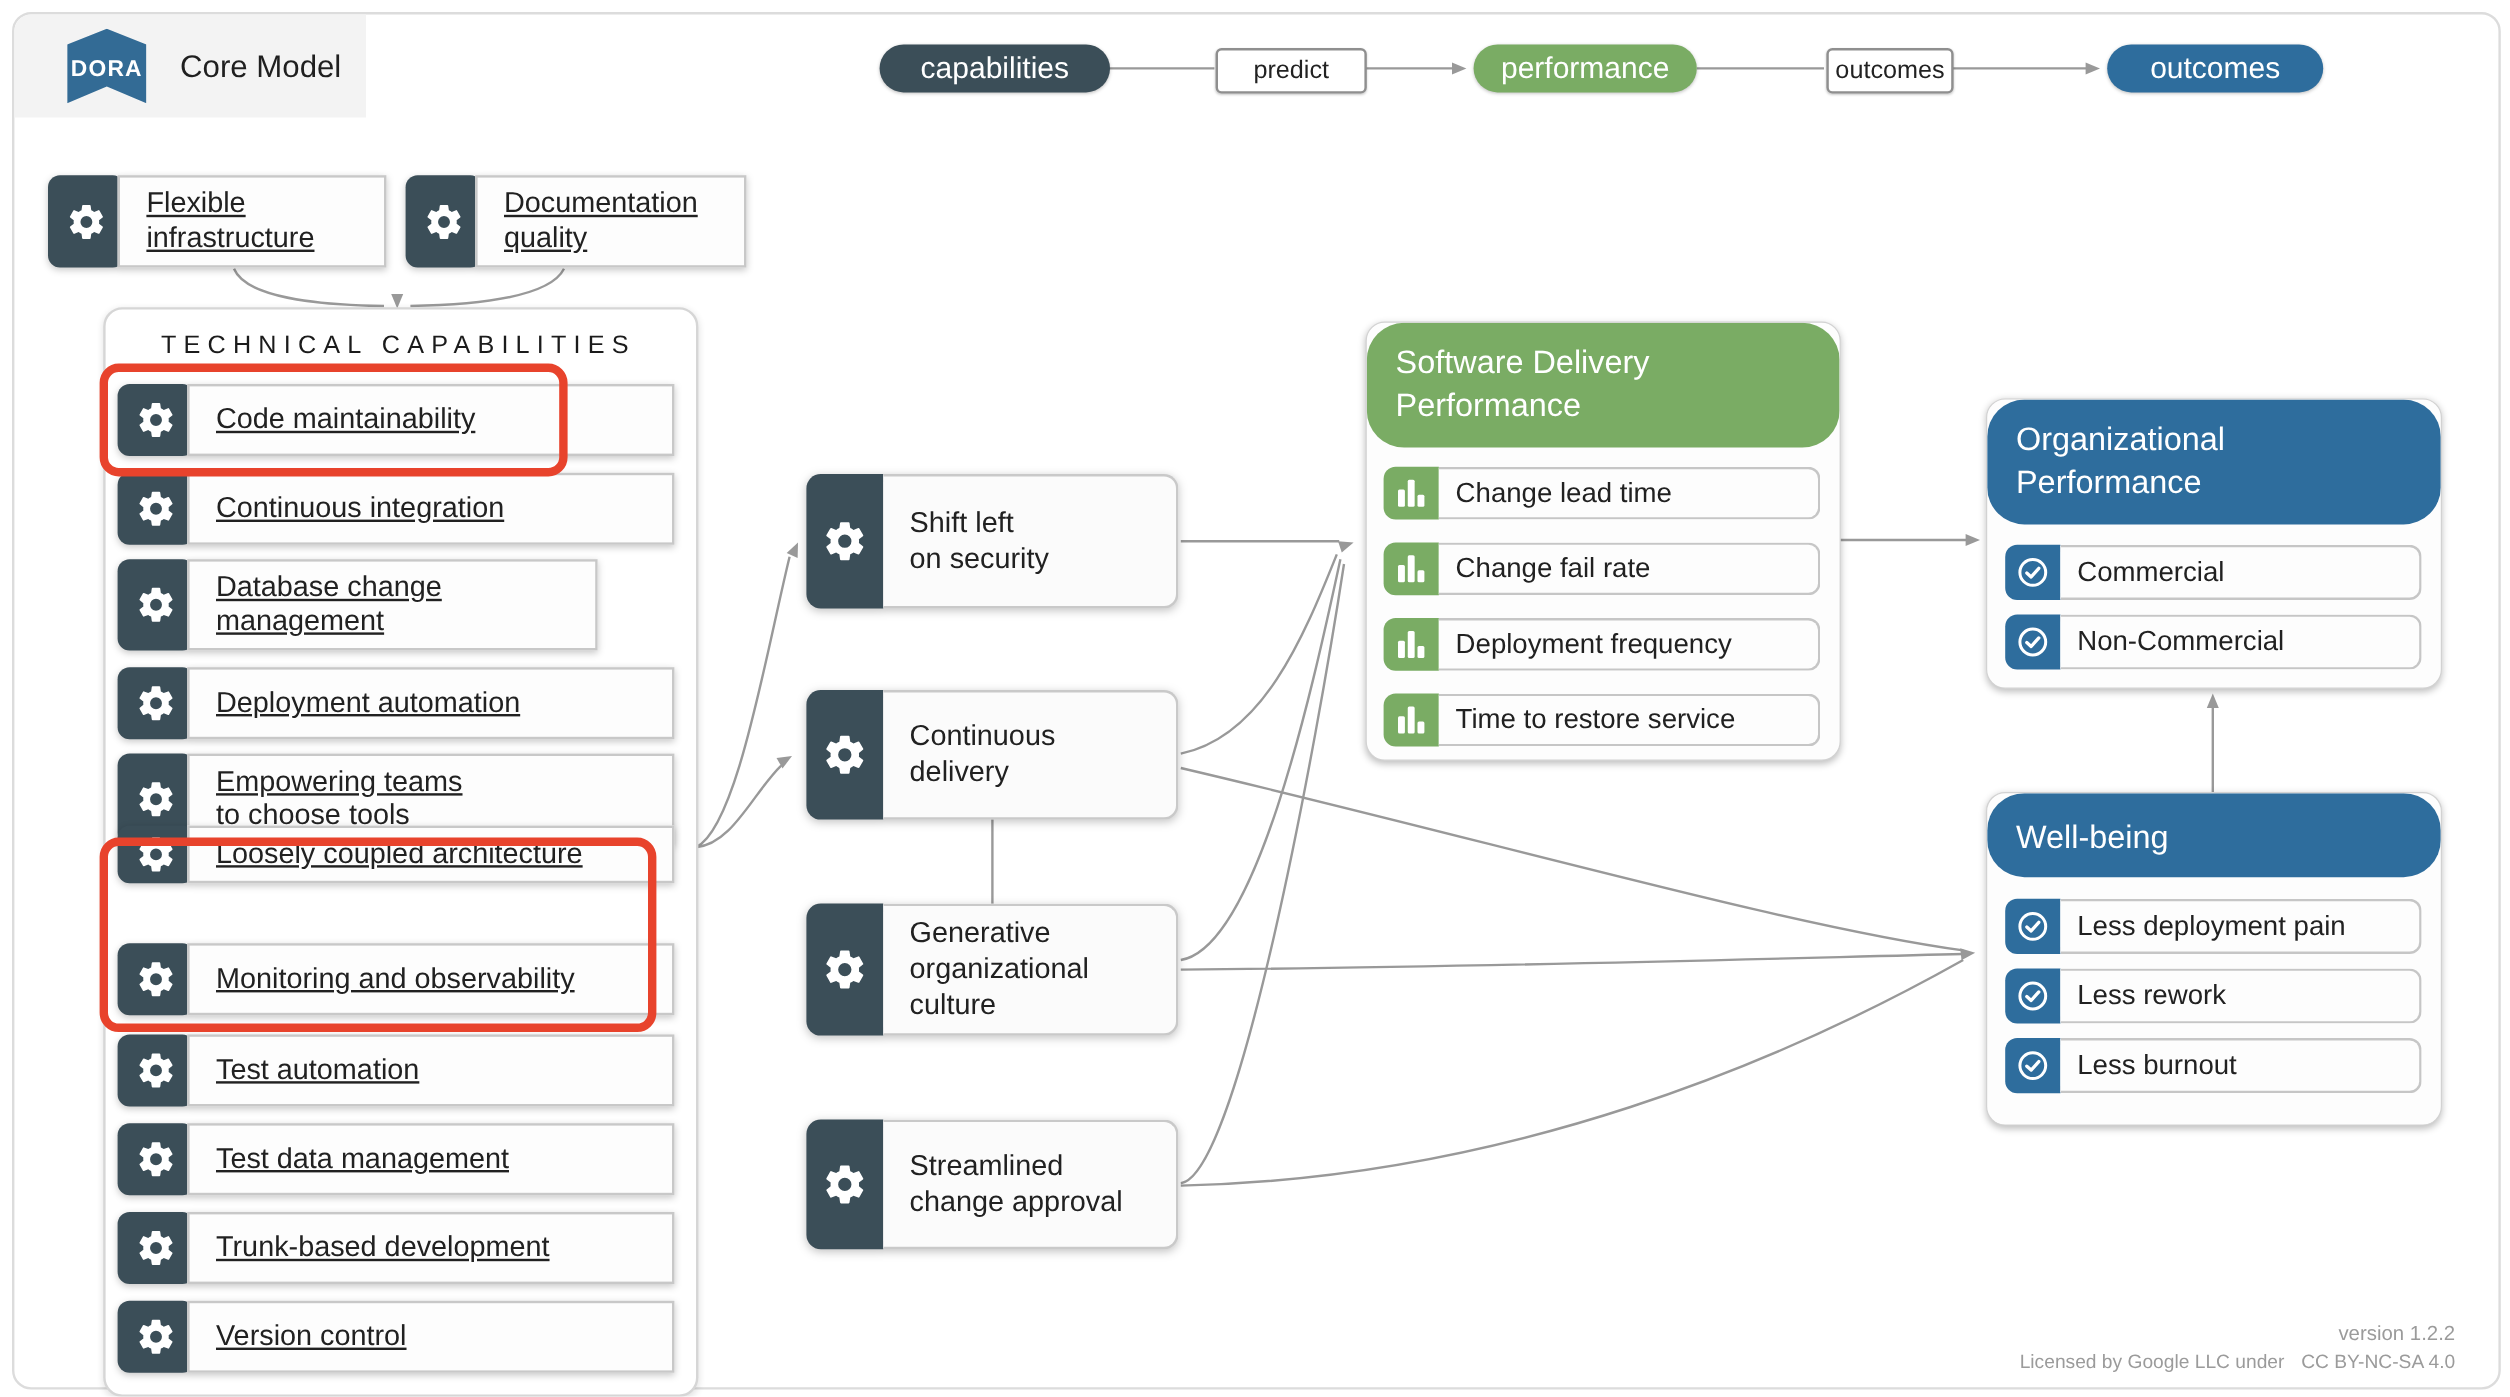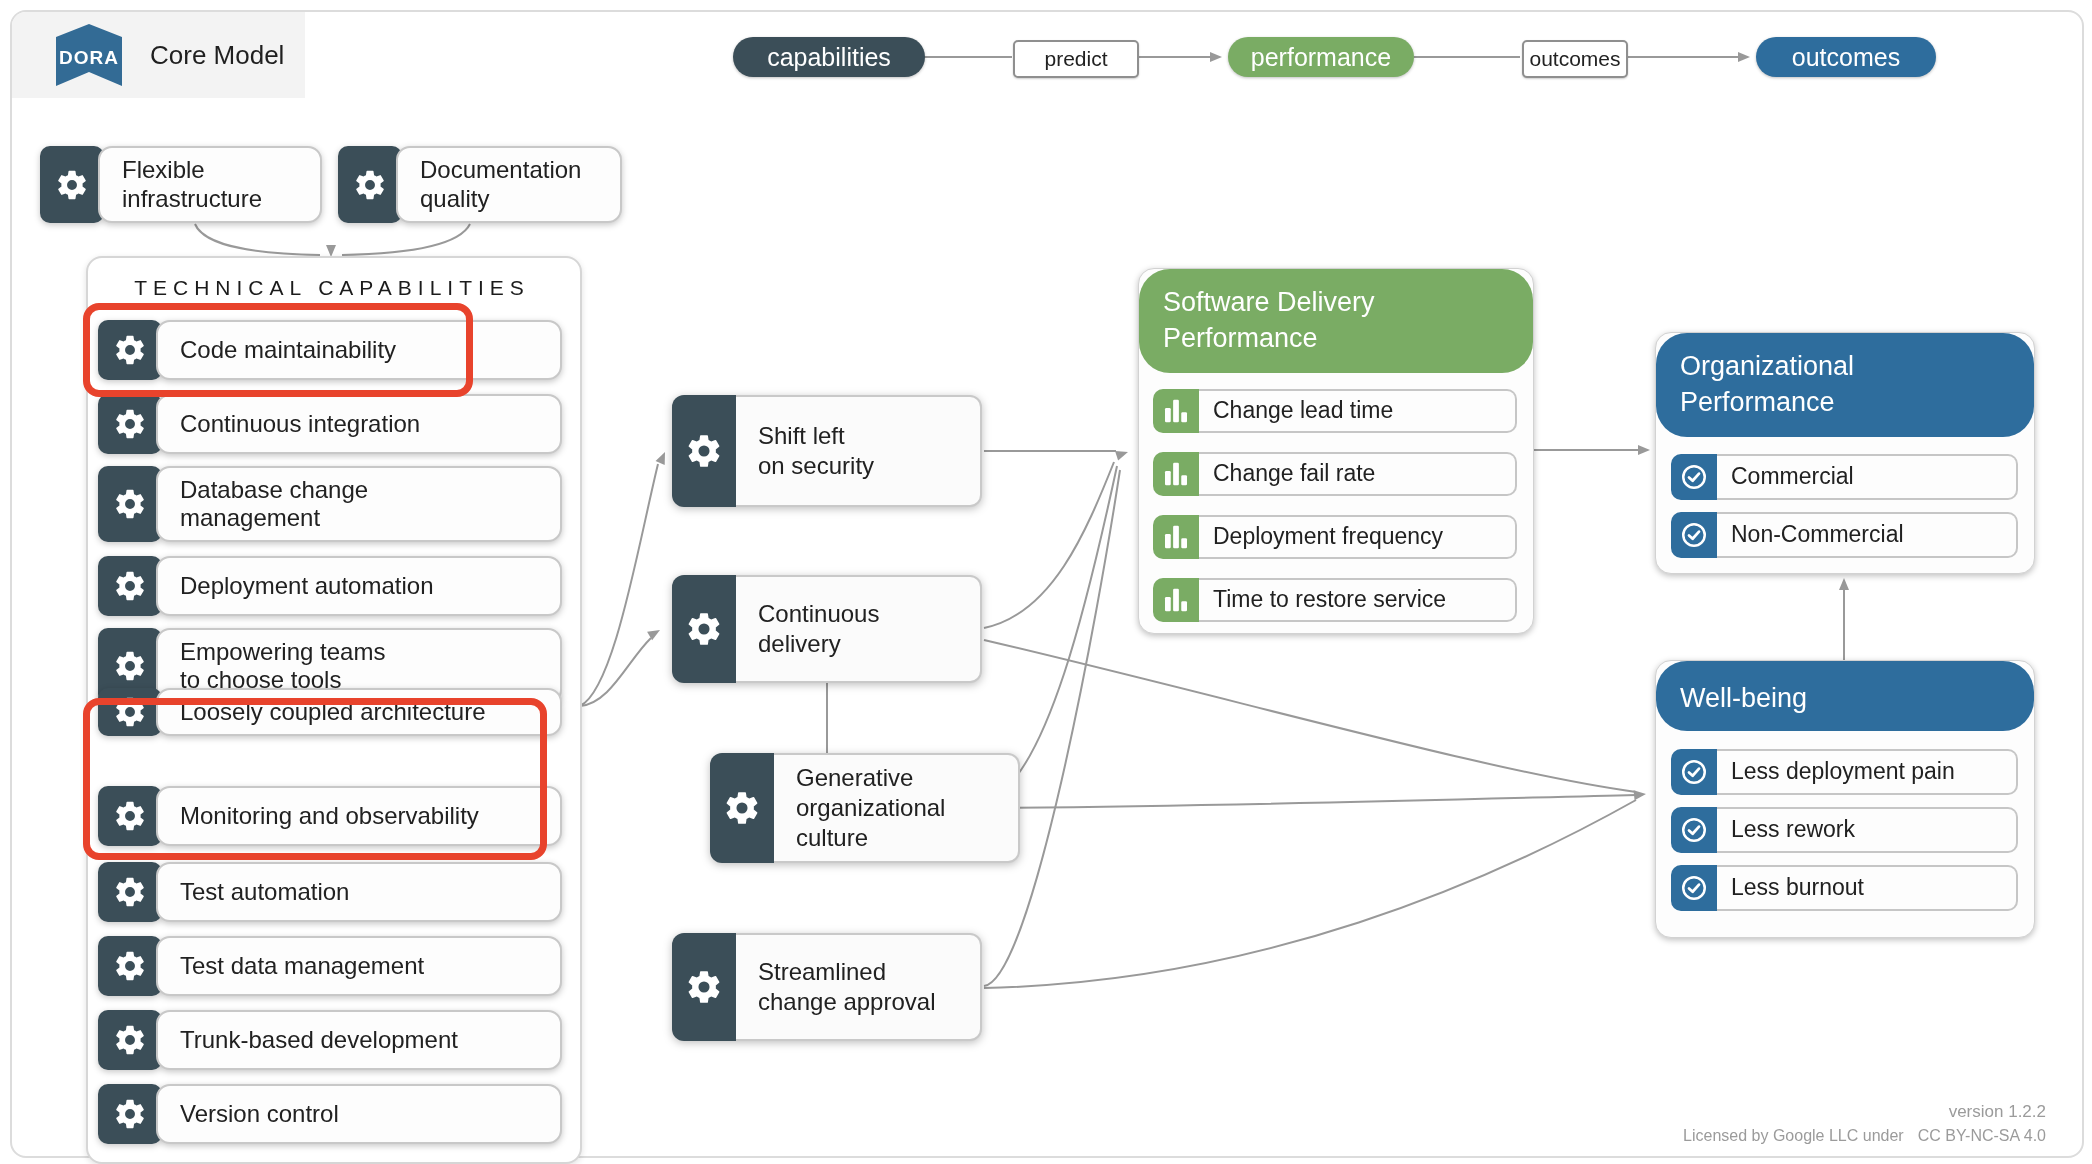--- a/index.html
+++ b/index.html
@@ -19,22 +19,22 @@
   .pill{position:absolute;height:40px;border-radius:20px;color:#fff;font-size:25px;
     display:flex;align-items:center;justify-content:center;z-index:2;
     box-shadow:0 1px 3px rgba(0,0,0,.25);}
   .flow-box{position:absolute;height:34px;background:#fff;border:2px solid #8f8f8f;border-radius:5px;
     font-size:21px;color:#222;display:flex;align-items:center;justify-content:center;z-index:2;
     box-shadow:0 1px 2px rgba(0,0,0,.2);}
 
   
   .cap-item{position:absolute;display:flex;z-index:2;filter:drop-shadow(0 2px 3px rgba(0,0,0,.22));}
   .gear-sq{background:var(--dark_slate);border-radius:10px;display:flex;align-items:center;justify-content:center;flex:0 0 auto;}
-  .cap-label{flex:1;background:#fdfdfd;border:2px solid #c8c8c8;border-radius:14px;margin-left:-6px;
-    display:flex;align-items:center;padding-left:22px;font-size:24px;line-height:1.18;white-space:pre-line;}
+  .cap-label{flex:1;background:#fdfdfd;border:2px solid #c8c8c8;border-radius:0;margin-left:-6px;
+    display:flex;align-items:center;padding-left:22px;font-size:24px;line-height:1.18;white-space:pre-line;text-decoration:underline;}
   .tc-item .gear-sq{width:64px;}
   .tc-item .gear-sq svg{width:34px;height:34px;}
 
   
   .tc-box{position:absolute;left:86px;top:256px;width:492px;height:904px;background:#fff;
     border:2px solid #d6d6d6;border-radius:16px;z-index:1;box-shadow:0 2px 6px rgba(0,0,0,.12);}
   .tc-title{position:absolute;left:86px;top:276px;width:492px;text-align:center;
     font-size:21px;letter-spacing:6px;color:#1b1b1b;z-index:2;white-space:nowrap;}
 
   
@@ -174,21 +174,21 @@
   <div class="cap-item tc-item" style="left:98px;top:394px;width:464px;height:60px;justify-content:center;">
     <div class="gear-sq">
         <span class="icon" style="display: flex;">
           <svg viewBox="0 0 24 24" width="34" height="34">
             <path fill="#fff" d="M19.43 12.98c.04-.32.07-.64.07-.98s-.03-.66-.07-.98l2.11-1.65a.5.5 0 0 0 .12-.64l-2-3.46a.5.5 0 0 0-.61-.22l-2.49 1a7.03 7.03 0 0 0-1.69-.98l-.38-2.65A.49.49 0 0 0 14 2h-4a.49.49 0 0 0-.49.42l-.38 2.65c-.61.25-1.17.59-1.69.98l-2.49-1a.5.5 0 0 0-.61.22l-2 3.46a.5.5 0 0 0 .12.64l2.11 1.65c-.04.32-.07.65-.07.98s.03.66.07.98l-2.11 1.65a.5.5 0 0 0-.12.64l2 3.46c.14.24.42.34.61.22l2.49-1c.52.39 1.08.73 1.69.98l.38 2.65c.05.24.25.42.49.42h4c.24 0 .44-.18.49-.42l.38-2.65c.61-.25 1.17-.59 1.69-.98l2.49 1c.23.09.47 0 .61-.22l2-3.46a.5.5 0 0 0-.12-.64l-2.11-1.65zM12 15.5a3.5 3.5 0 1 1 0-7 3.5 3.5 0 0 1 0 7z"></path>
           </svg>
         </span>
       </div>
     <div class="cap-label">Continuous integration</div>
   </div>
-  <div class="cap-item tc-item" style="left:98px;top:466px;width:464px;height:76px;">
+  <div class="cap-item tc-item" style="left:98px;top:466px;width:400px;height:76px;">
     <div class="gear-sq">
         <span class="icon" style="display: flex;">
           <svg viewBox="0 0 24 24" width="34" height="34">
             <path fill="#fff" d="M19.43 12.98c.04-.32.07-.64.07-.98s-.03-.66-.07-.98l2.11-1.65a.5.5 0 0 0 .12-.64l-2-3.46a.5.5 0 0 0-.61-.22l-2.49 1a7.03 7.03 0 0 0-1.69-.98l-.38-2.65A.49.49 0 0 0 14 2h-4a.49.49 0 0 0-.49.42l-.38 2.65c-.61.25-1.17.59-1.69.98l-2.49-1a.5.5 0 0 0-.61.22l-2 3.46a.5.5 0 0 0 .12.64l2.11 1.65c-.04.32-.07.65-.07.98s.03.66.07.98l-2.11 1.65a.5.5 0 0 0-.12.64l2 3.46c.14.24.42.34.61.22l2.49-1c.52.39 1.08.73 1.69.98l.38 2.65c.05.24.25.42.49.42h4c.24 0 .44-.18.49-.42l.38-2.65c.61-.25 1.17-.59 1.69-.98l2.49 1c.23.09.47 0 .61-.22l2-3.46a.5.5 0 0 0-.12-.64l-2.11-1.65zM12 15.5a3.5 3.5 0 1 1 0-7 3.5 3.5 0 0 1 0 7z"></path>
           </svg>
         </span>
       </div>
     <div class="cap-label">Database change
 management</div>
   </div>
@@ -292,21 +292,21 @@
     <div class="gear-sq">
         <span class="icon" style="display: flex;">
           <svg viewBox="0 0 24 24" width="34" height="34">
             <path fill="#fff" d="M19.43 12.98c.04-.32.07-.64.07-.98s-.03-.66-.07-.98l2.11-1.65a.5.5 0 0 0 .12-.64l-2-3.46a.5.5 0 0 0-.61-.22l-2.49 1a7.03 7.03 0 0 0-1.69-.98l-.38-2.65A.49.49 0 0 0 14 2h-4a.49.49 0 0 0-.49.42l-.38 2.65c-.61.25-1.17.59-1.69.98l-2.49-1a.5.5 0 0 0-.61.22l-2 3.46a.5.5 0 0 0 .12.64l2.11 1.65c-.04.32-.07.65-.07.98s.03.66.07.98l-2.11 1.65a.5.5 0 0 0-.12.64l2 3.46c.14.24.42.34.61.22l2.49-1c.52.39 1.08.73 1.69.98l.38 2.65c.05.24.25.42.49.42h4c.24 0 .44-.18.49-.42l.38-2.65c.61-.25 1.17-.59 1.69-.98l2.49 1c.23.09.47 0 .61-.22l2-3.46a.5.5 0 0 0-.12-.64l-2.11-1.65zM12 15.5a3.5 3.5 0 1 1 0-7 3.5 3.5 0 0 1 0 7z"></path>
           </svg>
         </span>
       </div>
     <div class="plabel">Continuous
 delivery</div>
   </div>
-  <div class="proc" style="top:753px;height:110px;margin-left:38px;">
+  <div class="proc" style="top:753px;height:110px;">
     <div class="gear-sq">
         <span class="icon" style="display: flex;">
           <svg viewBox="0 0 24 24" width="34" height="34">
             <path fill="#fff" d="M19.43 12.98c.04-.32.07-.64.07-.98s-.03-.66-.07-.98l2.11-1.65a.5.5 0 0 0 .12-.64l-2-3.46a.5.5 0 0 0-.61-.22l-2.49 1a7.03 7.03 0 0 0-1.69-.98l-.38-2.65A.49.49 0 0 0 14 2h-4a.49.49 0 0 0-.49.42l-.38 2.65c-.61.25-1.17.59-1.69.98l-2.49-1a.5.5 0 0 0-.61.22l-2 3.46a.5.5 0 0 0 .12.64l2.11 1.65c-.04.32-.07.65-.07.98s.03.66.07.98l-2.11 1.65a.5.5 0 0 0-.12.64l2 3.46c.14.24.42.34.61.22l2.49-1c.52.39 1.08.73 1.69.98l.38 2.65c.05.24.25.42.49.42h4c.24 0 .44-.18.49-.42l.38-2.65c.61-.25 1.17-.59 1.69-.98l2.49 1c.23.09.47 0 .61-.22l2-3.46a.5.5 0 0 0-.12-.64l-2.11-1.65zM12 15.5a3.5 3.5 0 1 1 0-7 3.5 3.5 0 0 1 0 7z"></path>
           </svg>
         </span>
       </div>
     <div class="plabel">Generative
 organizational
 culture</div>

